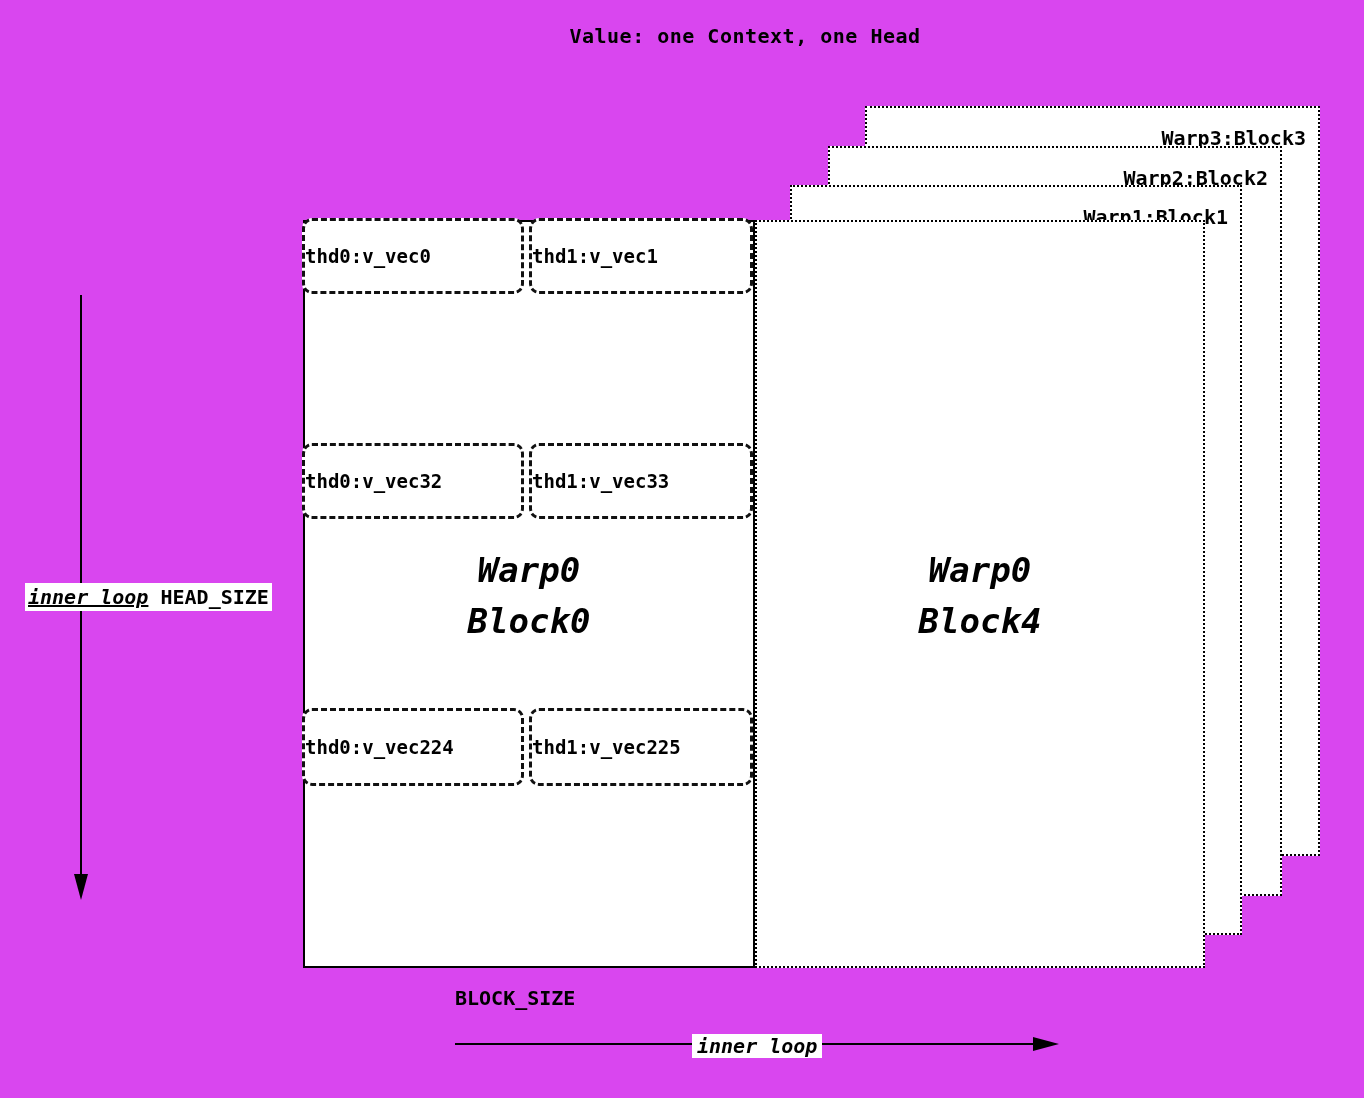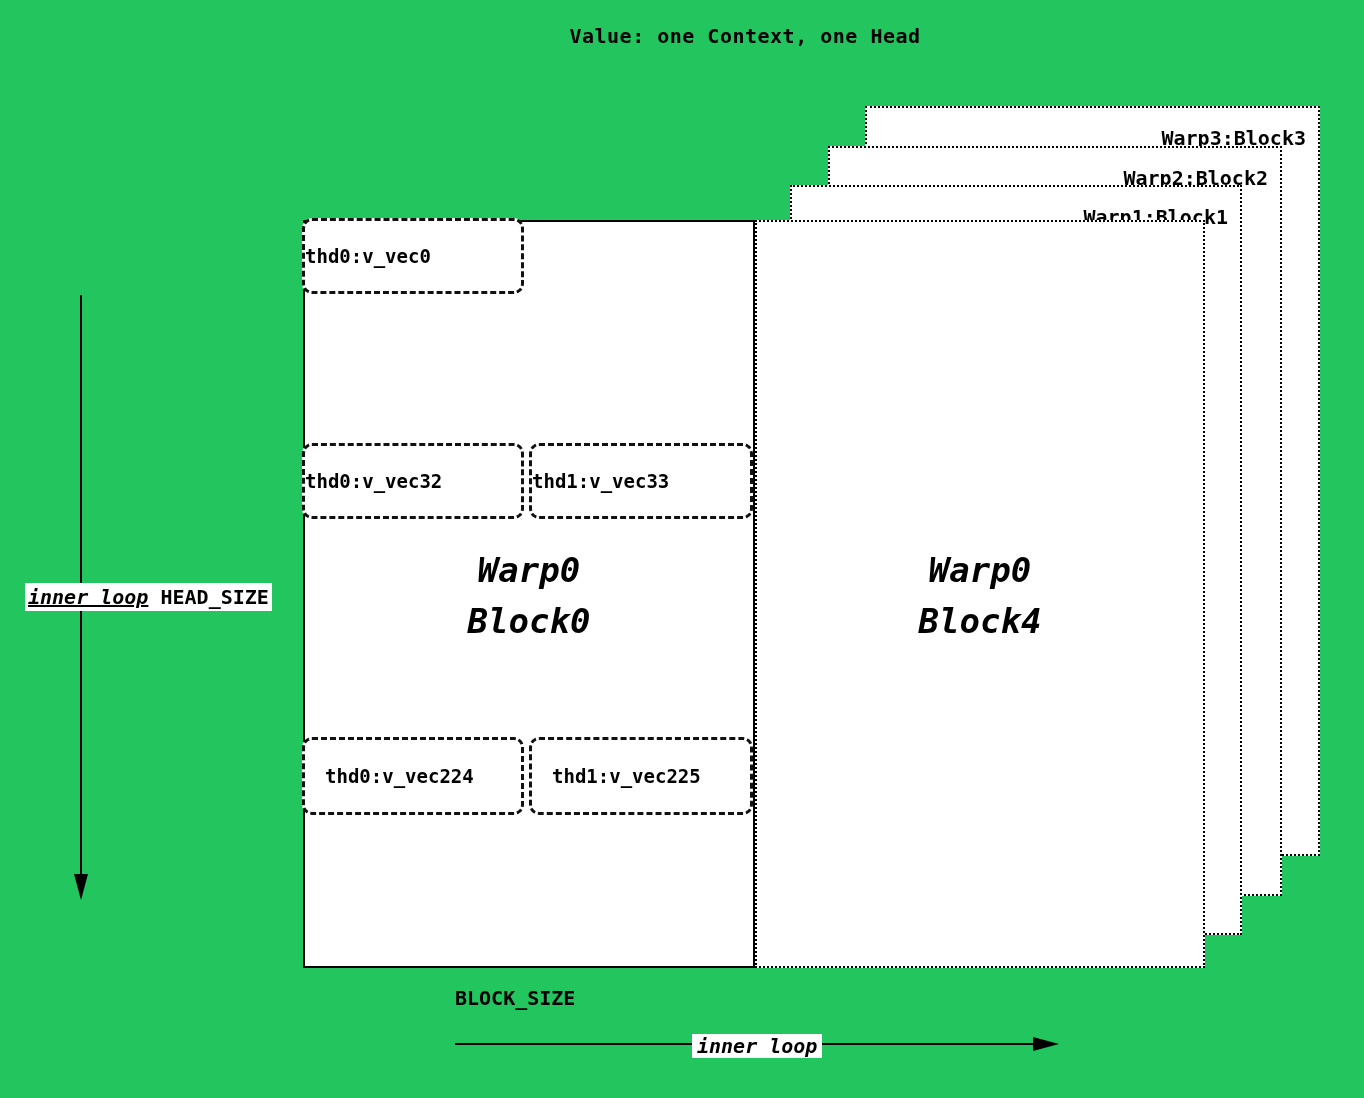--- a/index.html
+++ b/index.html
@@ -4,21 +4,21 @@
 <style>
   html, body {
     margin: 0;
     padding: 0;
     background: #ffffff;
   }
   .canvas {
     position: relative;
     width: 1364px;
     height: 1098px;
-    background: #22c55e;
+    background: #d946ef;
     font-family: "DejaVu Sans Mono", "Liberation Mono", monospace;
     font-weight: bold;
     color: #000000;
     overflow: hidden;
   }
   .abs { position: absolute; }
 
   .title {
     left: 420px; top: 24px; width: 650px;
     text-align: center;
@@ -75,21 +75,21 @@
     border-radius: 10px;
     background: #ffffff;
     box-sizing: border-box;
     display: flex;
     align-items: center;
     font-size: 19px;
     z-index: 6;
   }
   .r1 { top: 218px; height: 76px; }
   .r2 { top: 443px; height: 76px; }
-  .r3 { top: 737px; height: 78px; padding-left: 20px; }
+  .r3 { top: 708px; height: 78px; }
   .colL { left: 302px; width: 222px; }
   .colR { left: 529px; width: 224px; }
 
   
   .inner-label {
     left: 25px; top: 583px;
     font-size: 20px;
     background: #ffffff;
     padding: 2px 3px;
     z-index: 8;
@@ -140,20 +140,23 @@
 
   <div class="abs rect-block0"></div>
   <div class="abs block-label block0-label">
     <div>Warp0</div>
     <div>Block0</div>
   </div>
 
   <div class="abs thd-box r1 colL">
     <span>thd0:v_vec0</span>
   </div>
+  <div class="abs thd-box r1 colR">
+    <span>thd1:v_vec1</span>
+  </div>
 
   <div class="abs thd-box r2 colL">
     <span>thd0:v_vec32</span>
   </div>
   <div class="abs thd-box r2 colR">
     <span>thd1:v_vec33</span>
   </div>
 
   <div class="abs thd-box r3 colL">
     <span>thd0:v_vec224</span>

